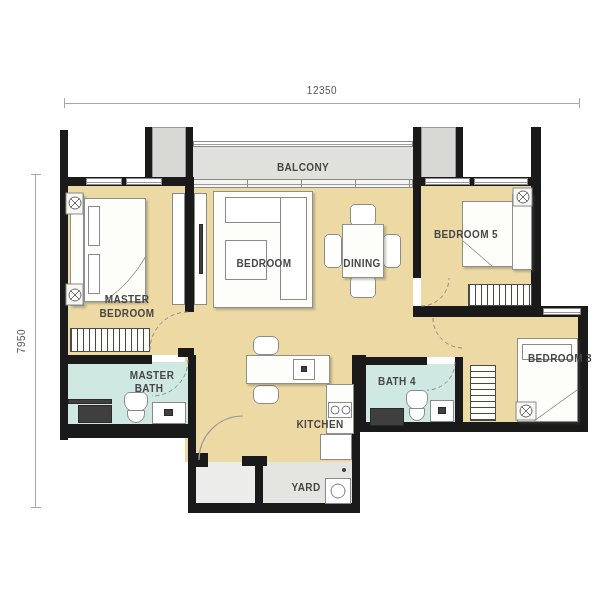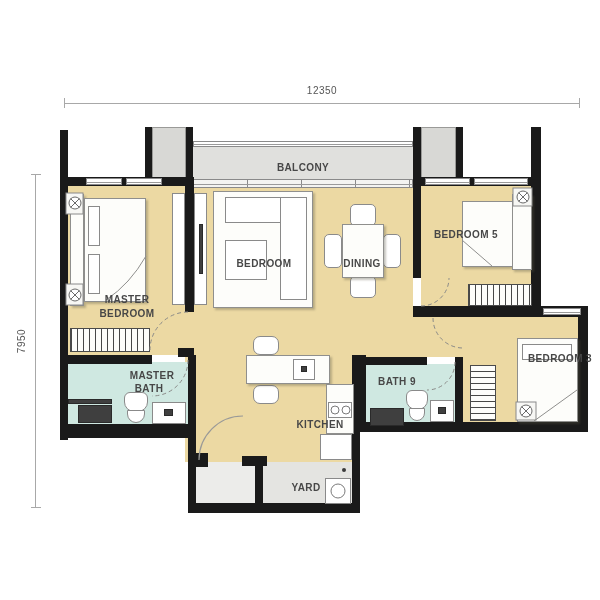--- a/index.html
+++ b/index.html
@@ -194,17 +194,17 @@
 
   <div class="lbl small" style="left:303px;top:167px;">BALCONY</div>
   <div class="lbl" style="left:264px;top:263px;">BEDROOM</div>
   <div class="lbl" style="left:362px;top:263px;">DINING</div>
   <div class="lbl" style="left:127px;top:299px;">MASTER</div>
   <div class="lbl" style="left:127px;top:313px;">BEDROOM</div>
   <div class="lbl small" style="left:466px;top:234px;">BEDROOM 5</div>
   <div class="lbl small" style="left:525px;top:358px;margin-left:35px;">BEDROOM 3</div>
   <div class="lbl small" style="left:152px;top:375px;">MASTER</div>
   <div class="lbl small" style="left:149px;top:388px;">BATH</div>
-  <div class="lbl small" style="left:397px;top:381px;">BATH 9</div>
+  <div class="lbl small" style="left:397px;top:381px;">BATH 4</div>
   <div class="lbl small" style="left:303px;top:424px;padding-left:34px;">KITCHEN</div>
   <div class="lbl small" style="left:306px;top:487px;">YARD</div>
 
 </div>
 
 </body></html>

